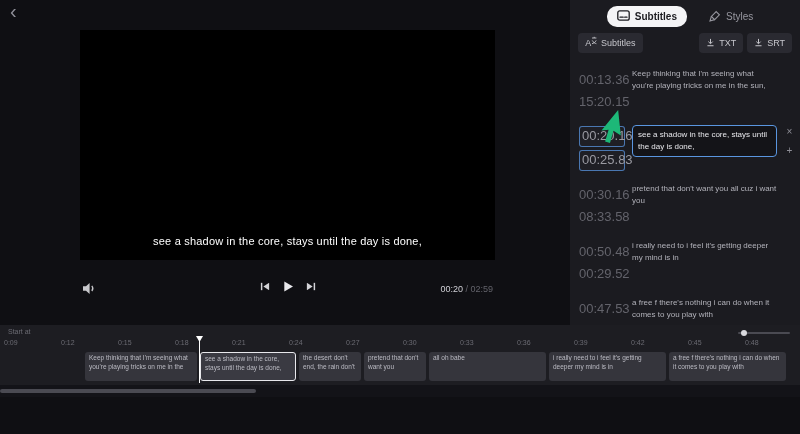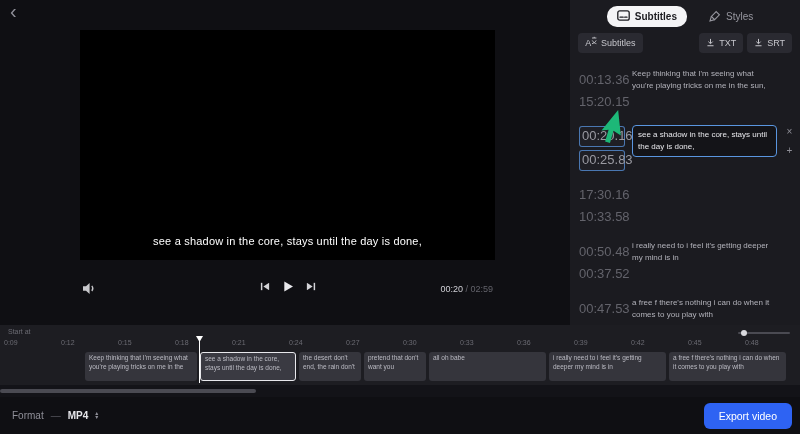--- a/index.html
+++ b/index.html
@@ -189,31 +189,32 @@
         <div class="sub-text-box">see a shadow in the core, stays until the day is done,</div>
         <div class="sub-actions">
           <div class="act-btn">×</div>
           <div class="act-btn">+</div>
         </div>
       </div>
 
 
       <div class="sub-item">
         <div class="sub-times">
-          <div>17:30.16</div>
-          <div>10:33.58</div>
-        </div>
+          <div>00:30.16</div>
+          <div>08:33.58</div>
+        </div>
+        <div class="sub-text">pretend that don't want you all cuz i want you</div>
         <div></div>
       </div>
 
 
       <div class="sub-item">
         <div class="sub-times">
           <div>00:50.48</div>
-          <div>00:37.52</div>
+          <div>00:29.52</div>
         </div>
         <div class="sub-text">i really need to i feel it's getting deeper my mind is in</div>
         <div></div>
       </div>
 
       <div class="sub-item">
         <div class="sub-times">
           <div>00:47.53</div>
 
         </div>
@@ -265,26 +266,14 @@
 
     <div class="playhead">
       <div class="playhead-head"></div>
     </div>
 
     <div class="tl-scrollbar">
       <div class="tl-thumb"></div>
     </div>
   </div>
 
-  <div class="footer">
-    <div class="format-group">
-      <span class="format-label">Format</span>
-      <span class="format-dash">—</span>
-      <span class="format-value">MP4</span>
-      <span class="format-carets">
-        <span>▴</span>
-        <span>▾</span>
-      </span>
-    </div>
-    <div class="export-btn">Export video</div>
-  </div>
 
 </div>
 
 </body></html>

